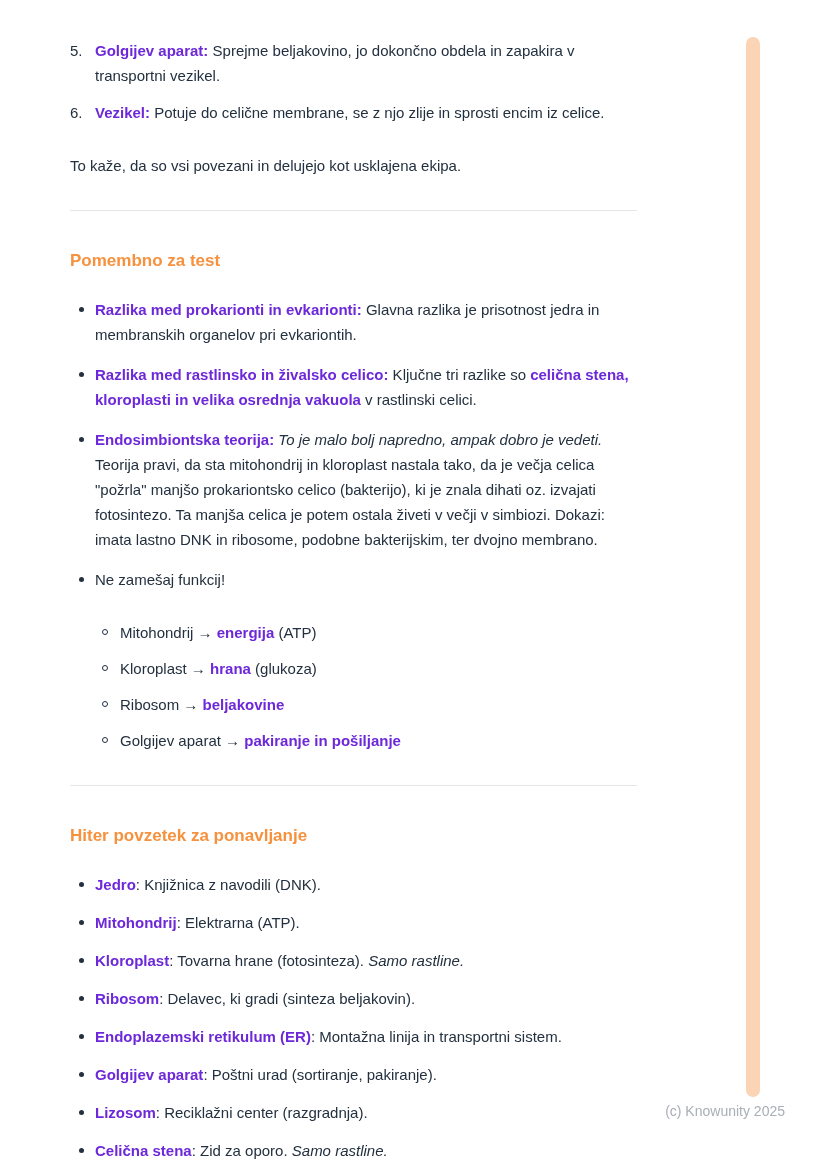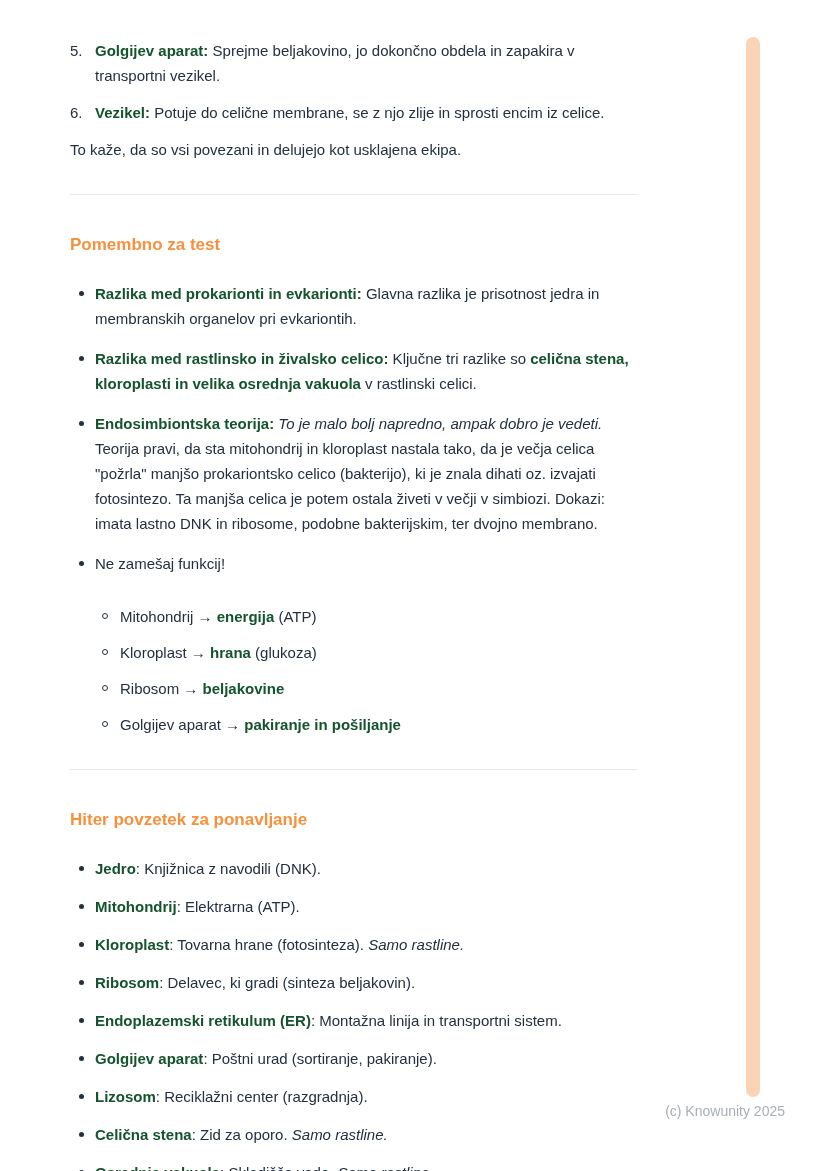--- a/index.html
+++ b/index.html
@@ -22,28 +22,28 @@
     height: 1060px;
     background: #fad4b5;
     border-radius: 7px;
   }
   .content {
     position: absolute;
     left: 70px;
     top: 38px;
     width: 567px;
   }
-  b { font-weight: 700; color: #14532d; }
+  b { font-weight: 700; color: #6d28d9; }
   .it { font-style: italic; }
   
   .oli { display: flex; margin-bottom: 12px; }
   .oli .num { flex: 0 0 25px; }
   .oli .li-text { flex: 1; }
   
-  .para { margin-top: 12px; }
+  .para { margin-top: 28px; }
   
   .divider { border: none; border-top: 1px solid #e6e6e6; margin: 32px 0 0 0; }
   
   .sec-title {
     margin-top: 36px;
     margin-bottom: 22px;
     font-size: 17px;
     line-height: 28px;
     font-weight: 700;
     color: #f6913e;

